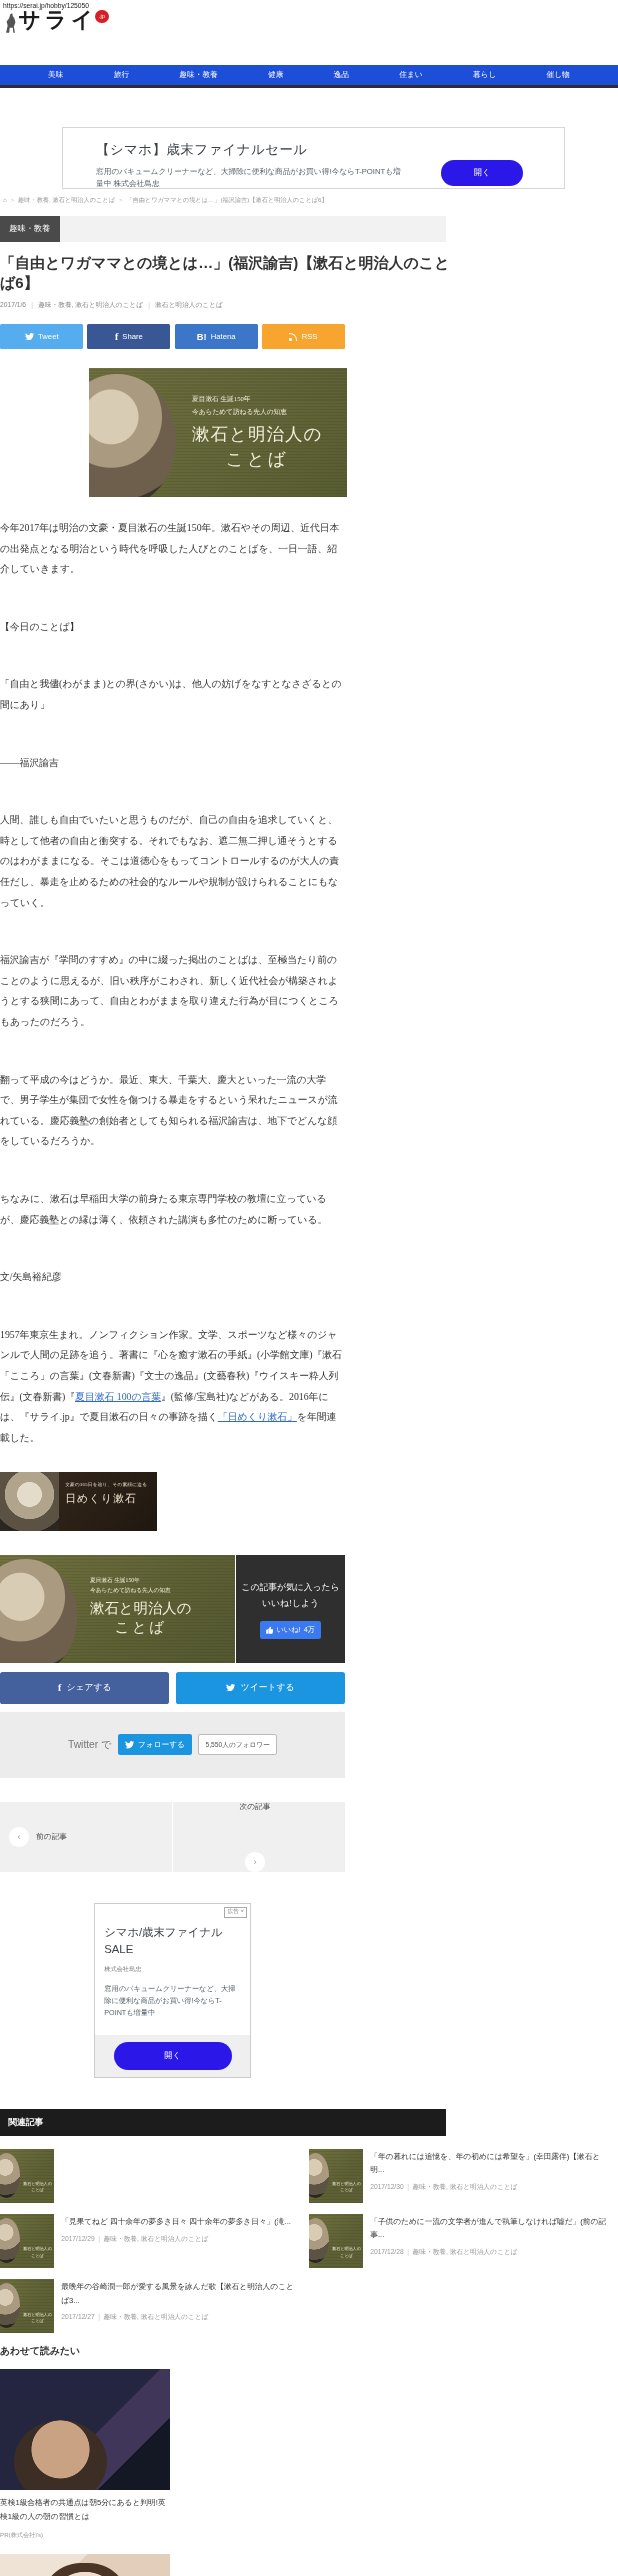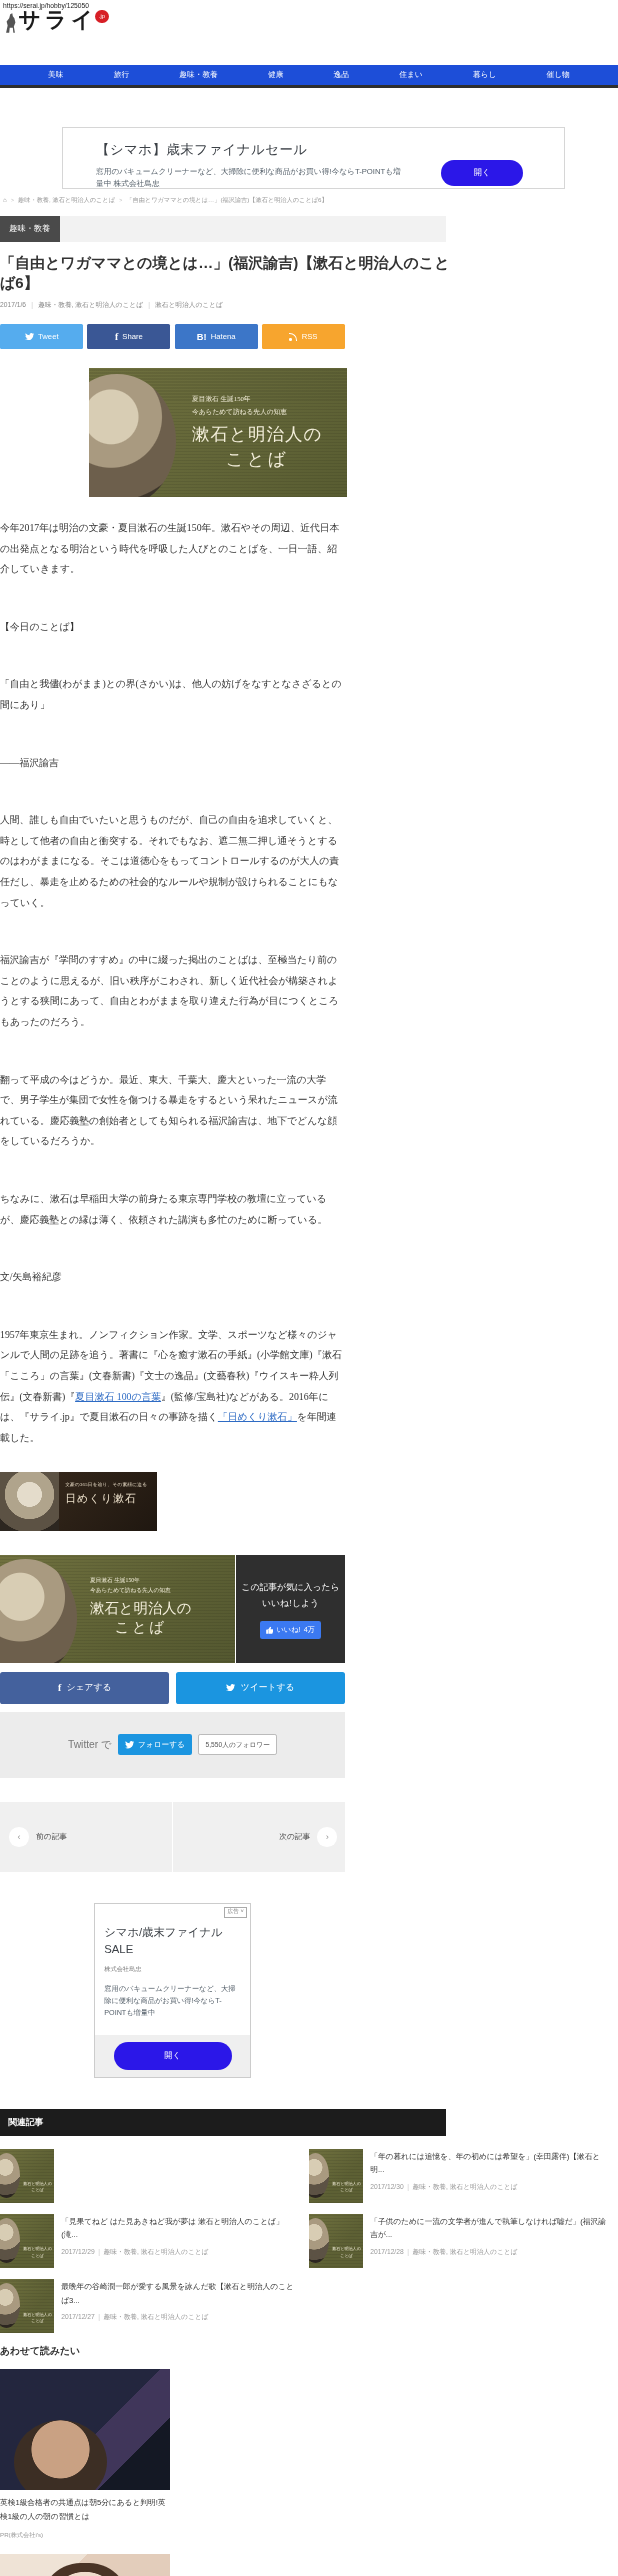--- a/index.html
+++ b/index.html
@@ -91,21 +91,21 @@
   
   .follow { width:345px; height:66px; background:#ececec; margin-top:8.2px; display:flex; align-items:center; justify-content:center; gap:6.2px; }
   .follow .pre { font-size:10.3px; color:#777; }
   .follow .fbtn { background:#1b95e0; color:#fff; border:none; border-radius:2.1px; height:20.6px; padding:0 7.2px; font-size:7.7px; display:inline-flex; align-items:center; gap:3.6px; }
   .follow .cnt { background:#fff; border:0.5px solid #bbb; border-radius:2.1px; height:20.6px; line-height:19.6px; padding:0 6.2px; font-size:6.7px; color:#555; }
 
   
   .pager { display:flex; width:345px; margin-top:24px; }
   .pager .pg { background:#f0f0f0; height:70px; display:flex; align-items:center; font-size:7.7px; color:#444; cursor:pointer; }
   .pager .prev { width:172px; margin-right:1px; padding-left:9.3px; gap:7.2px; }
-  .pager .next { width:172px; justify-content:flex-end; padding-right:8px; gap:7.2px; }
+  .pager .next { width:172px; justify-content:space-between; padding-right:8px; gap:7.2px;flex-direction:column; }
   .pgc { width:19.6px; height:19.6px; border-radius:50%; background:#fff; color:#999; display:flex; align-items:center; justify-content:center; font-size:9.3px; }
 
   
   .ad2 { position:relative; width:157px; margin:31px 0 0 94px; border:0.5px solid #ccc; }
   .ad2 .adlabel { position:absolute; top:3.1px; right:3.1px; border:0.5px solid #aaa; color:#777; font-size:5.7px; padding:0.5px 2.1px; background:#fff; }
   .ad2 .inner { padding:20.6px 9.3px 8.2px 9.3px; }
   .ad2 .t { font-size:11.3px; color:#3c4147; line-height:1.5; }
   .ad2 .c { font-size:6.2px; color:#777; margin-top:7.2px; }
   .ad2 .d { font-size:7.2px; color:#55606a; line-height:1.7; margin-top:8.2px; }
   .ad2 .strip { background:#efefef; padding:7.2px 0; text-align:center; margin-top:7.2px; }
@@ -329,31 +329,31 @@
         </div>
     </div>
   </div>
   <div class="rel-row">
     <div class="rel-card">
       <div class="rel-thumb">
           <div class="oval"></div>
           <div class="mt"><span>漱石と明治人の</span><br><span>ことば</span></div>
         </div>
       <div class="rel-txt">
-          <div class="rel-title">「見果てねど はた見あきねど我が夢は 漱石と明治人のことば」(滝...</div>
+          <div class="rel-title">「見果てねど 四十余年の夢多き日々 四十余年の夢多き日々」(滝...</div>
       <div class="rel-date"><span>2017/12/29</span><span class="bar">|</span><span>趣味・教養, 漱石と明治人のことば</span></div>
         </div>
     </div>
     <div class="rel-card">
       <div class="rel-thumb">
           <div class="oval"></div>
           <div class="mt"><span>漱石と明治人の</span><br><span>ことば</span></div>
         </div>
       <div class="rel-txt">
-          <div class="rel-title">「子供のために一流の文学者が進んで執筆しなければ嘘だ」(福沢諭吉が...</div>
+          <div class="rel-title">「子供のために一流の文学者が進んで執筆しなければ嘘だ」(前の記事...</div>
       <div class="rel-date"><span>2017/12/28</span><span class="bar">|</span><span>趣味・教養, 漱石と明治人のことば</span></div>
         </div>
     </div>
   </div>
   <div class="rel-row">
     <div class="rel-card">
       <div class="rel-thumb">
           <div class="oval"></div>
           <div class="mt"><span>漱石と明治人の</span><br><span>ことば</span></div>
         </div>

